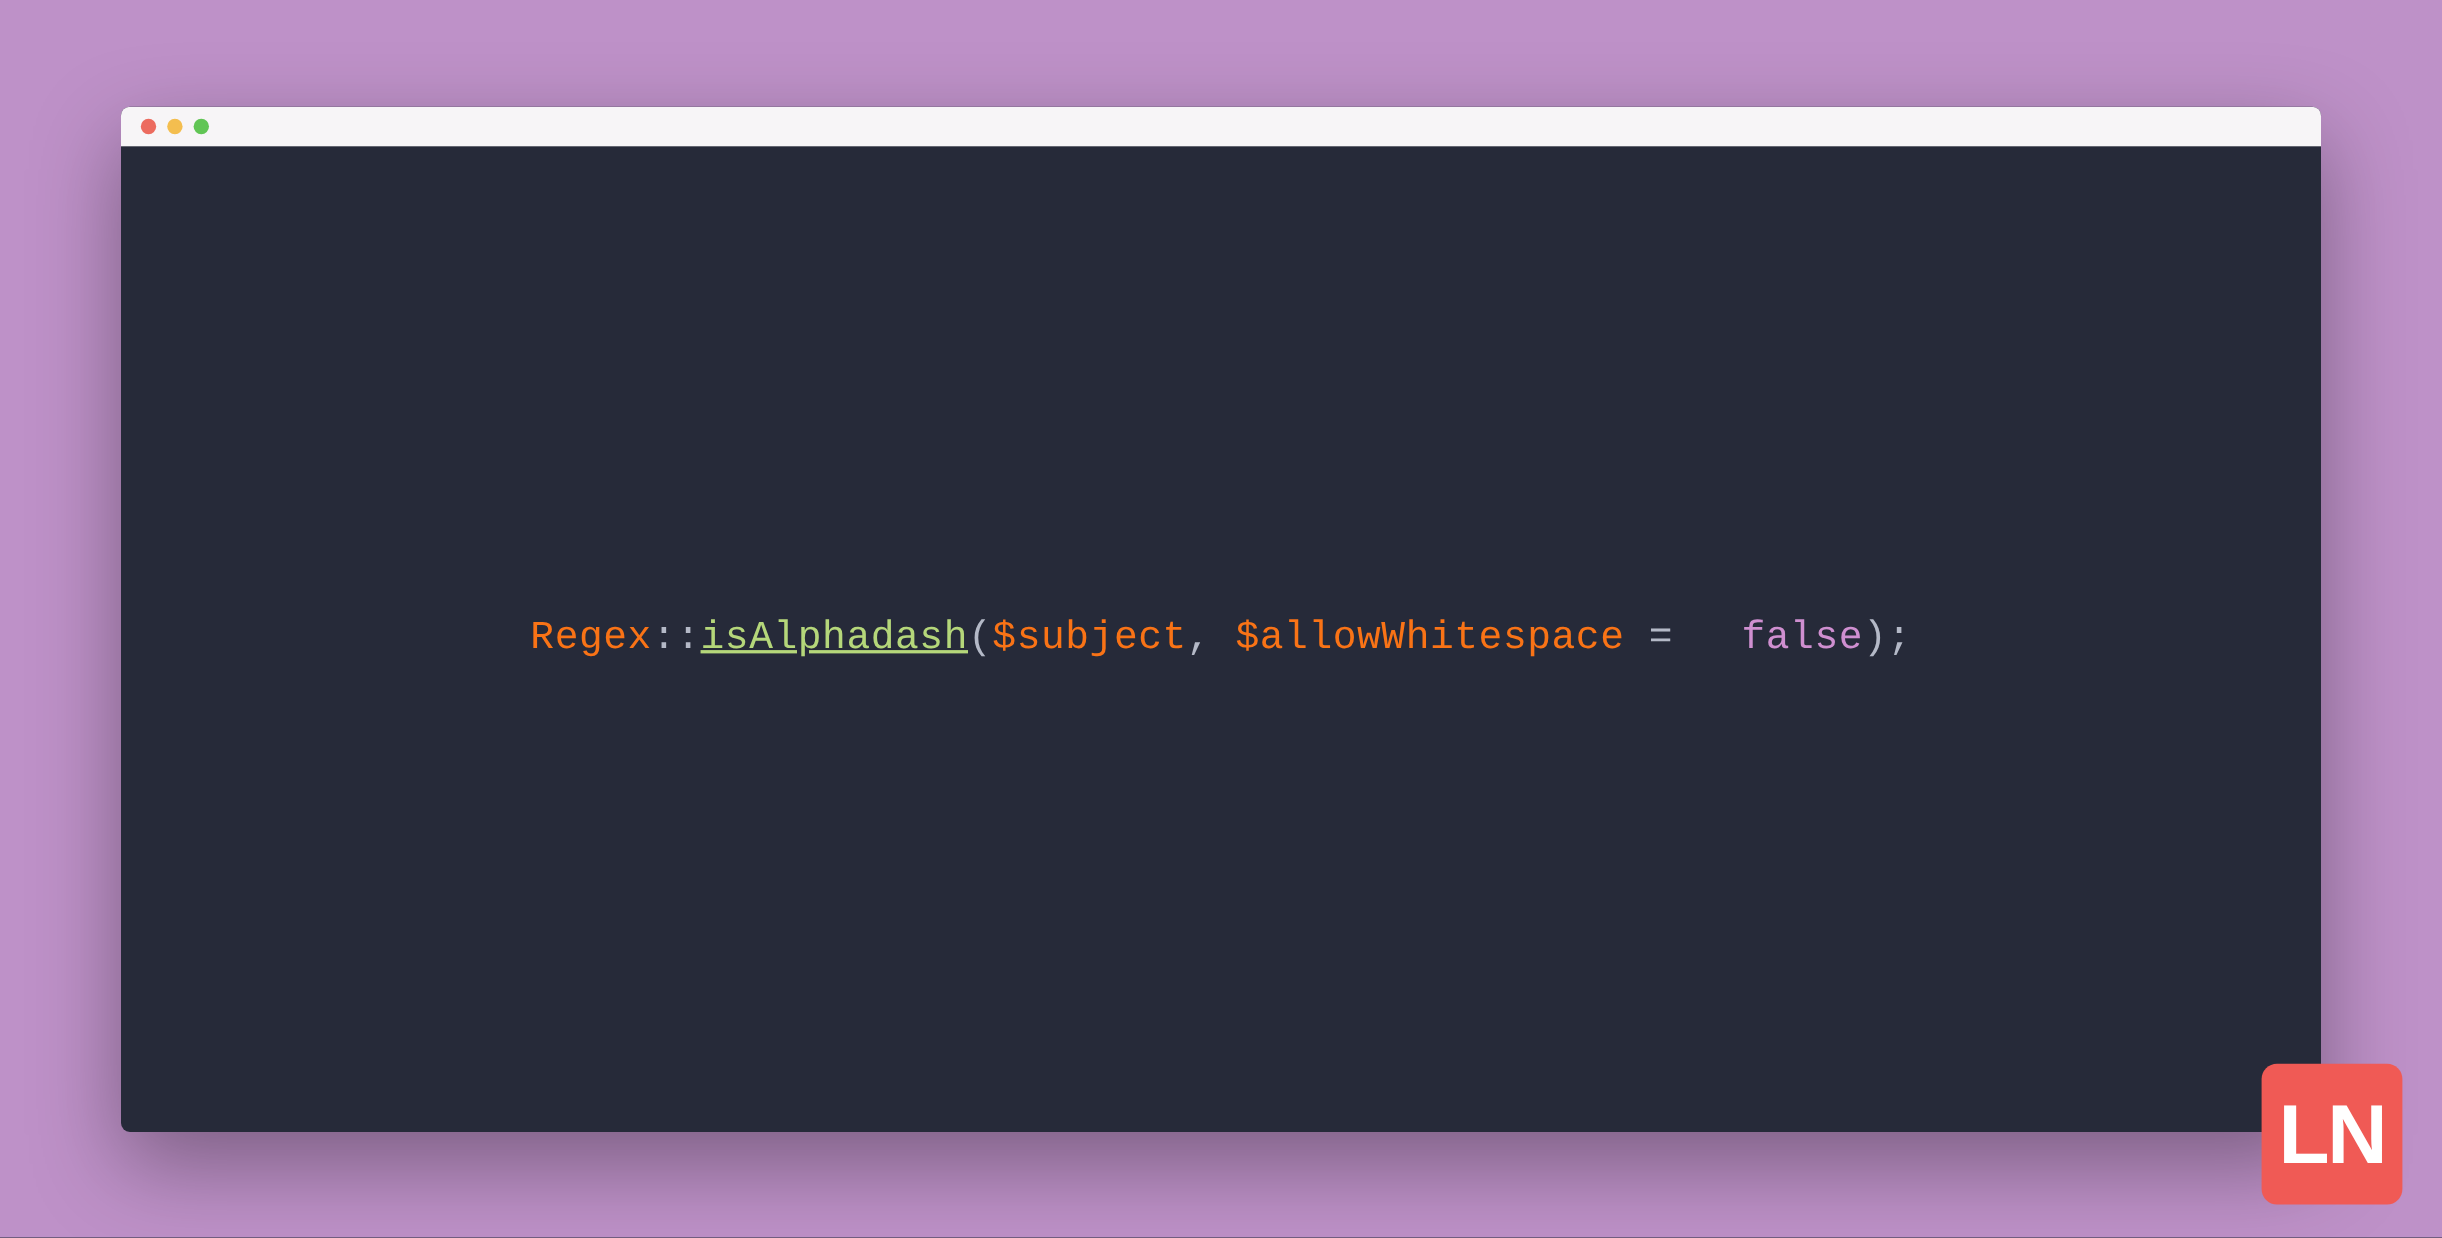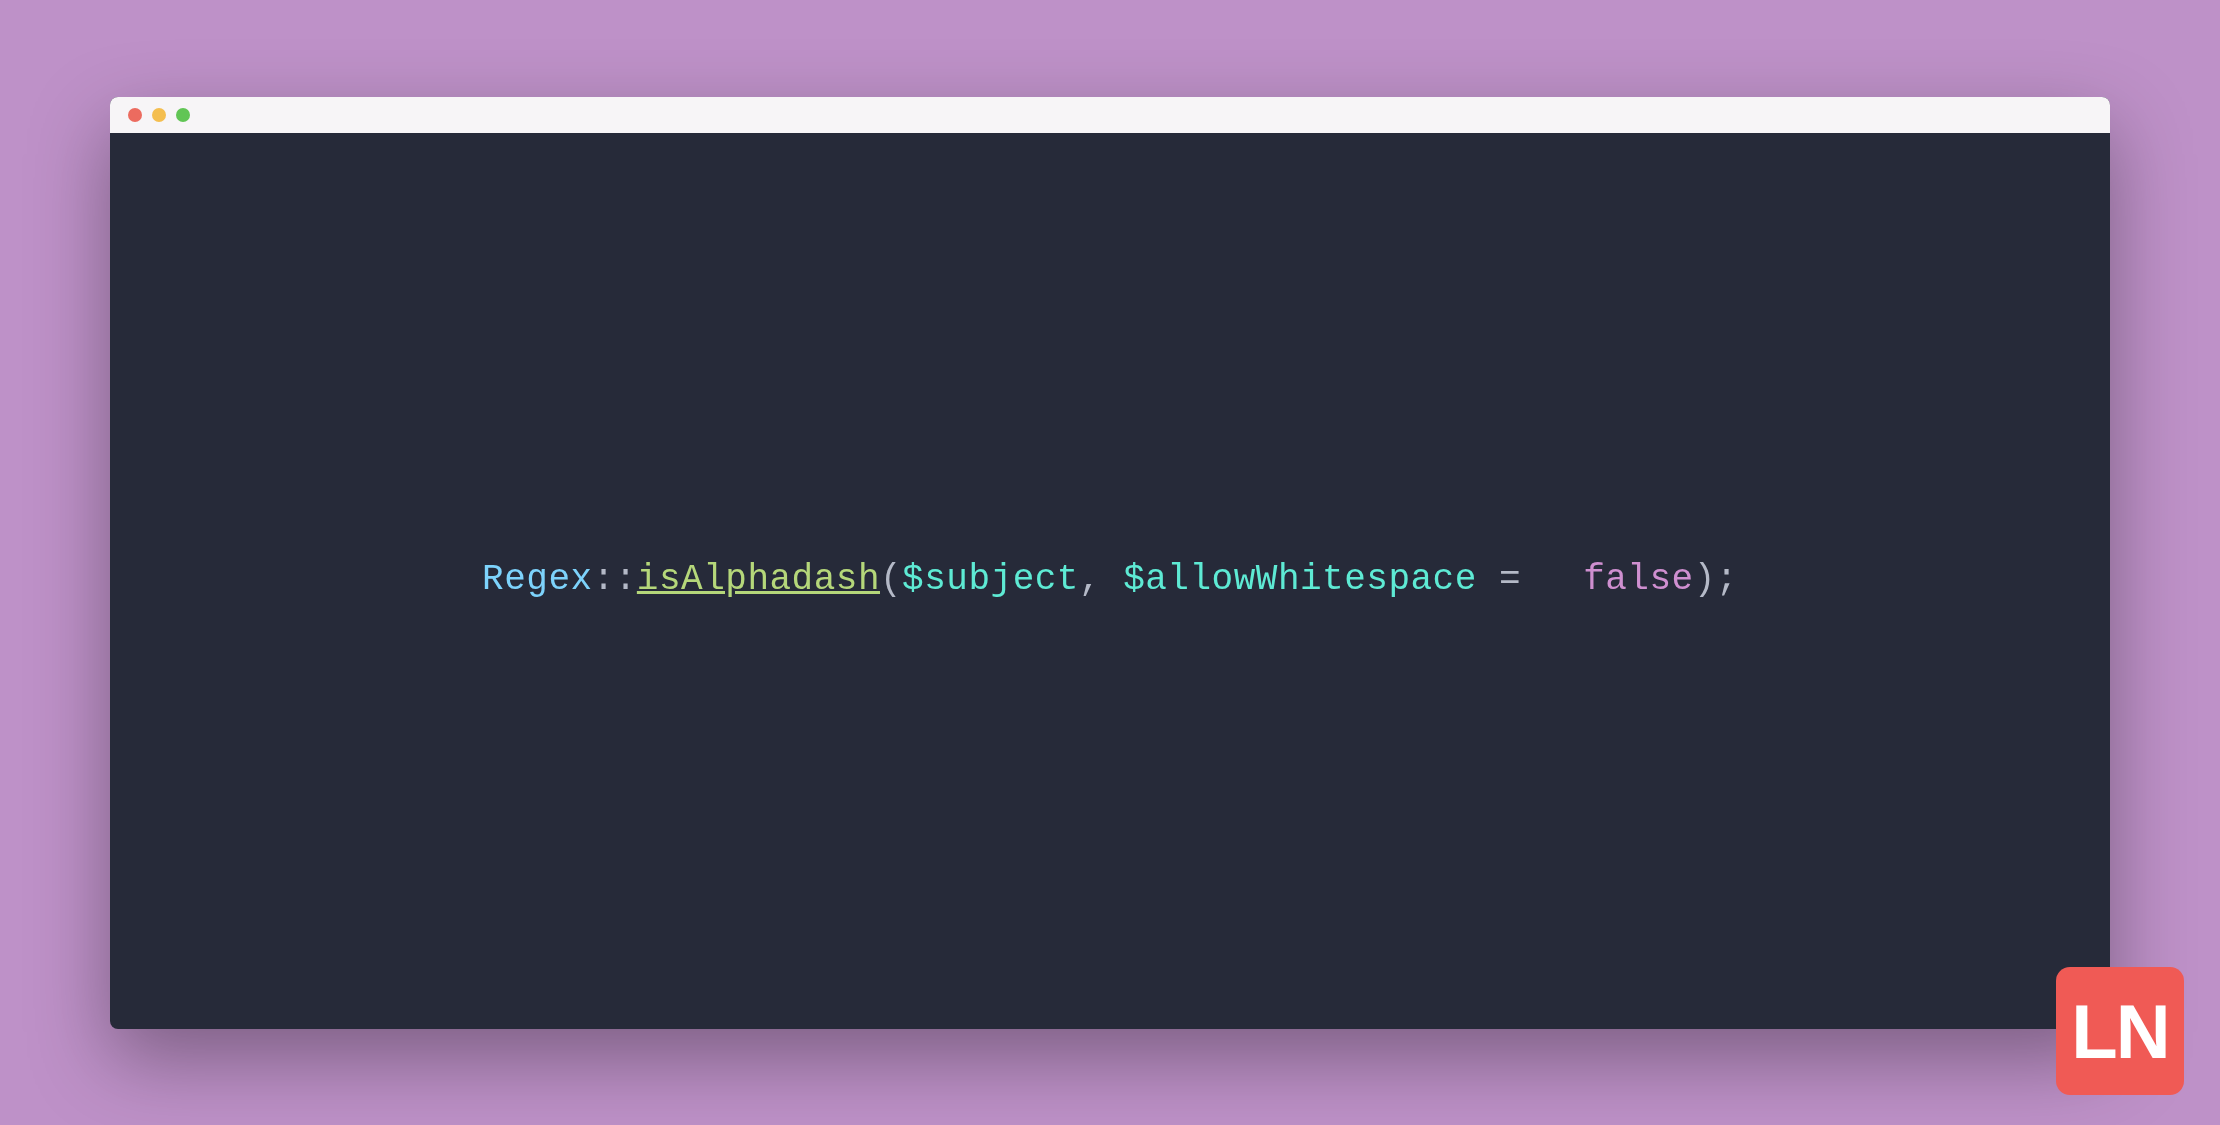--- a/index.html
+++ b/index.html
@@ -49,25 +49,25 @@
       align-items: center;
       justify-content: center;
       padding: 40px;
     }
     .code-line {
       font-size: 36px;
       line-height: 1.4;
       white-space: pre;
       letter-spacing: 0.5px;
     }
-    .tok-class { color: #7dd3fc; }
+    .tok-class { color: #f97316; }
     .tok-double-colon { color: #b4b9c7; }
     .tok-method { color: #b5d77a; text-decoration: underline; }
     .tok-paren { color: #b4b9c7; }
-    .tok-var { color: #5eead4; }
+    .tok-var { color: #f97316; }
     .tok-punct { color: #b4b9c7; }
     .tok-operator { color: #b4b9c7; }
     .tok-keyword { color: #cf8fd0; margin-left: 40px; }
     .tok-semi { color: #b4b9c7; }
     .logo {
       position: absolute;
       bottom: 30px;
       right: 36px;
       width: 128px;
       height: 128px;

